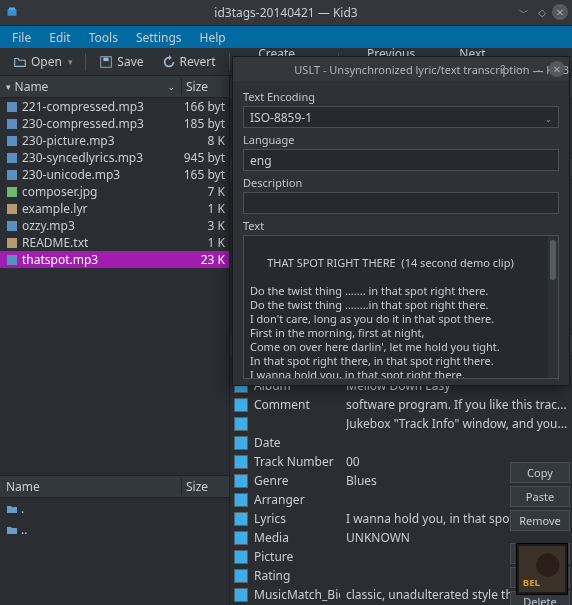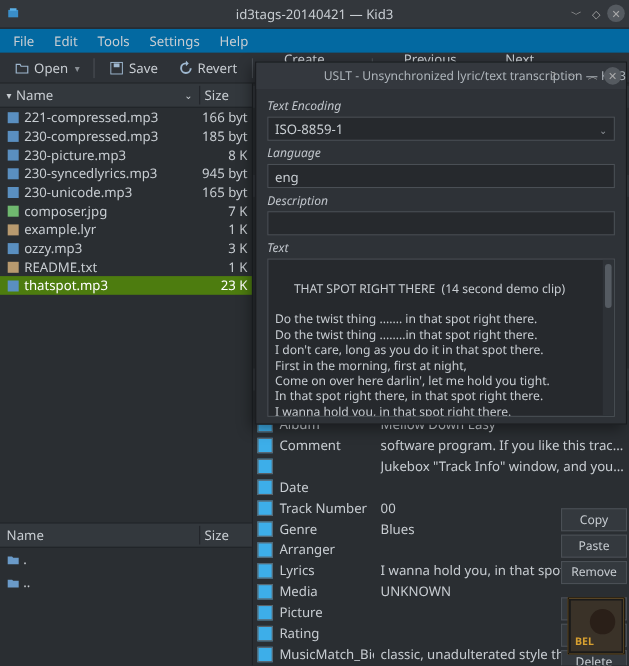--- a/index.html
+++ b/index.html
@@ -36,21 +36,21 @@
 .main { display:flex; height: calc(605px - 76px); }
 .left { width: 230px; display:flex; flex-direction:column; border-right:1px solid #1f2226; }
 .filehdr { height:22px; display:flex; align-items:center; background:#33383d; border-bottom:1px solid #1f2226; }
 .filehdr .name { flex:1; padding-left:6px; display:flex; align-items:center; }
 .filehdr .size { width:48px; padding-left:4px; border-left:1px solid #22252a; }
 .filelist { flex:1; overflow:hidden; }
 .frow { display:flex; height:17px; align-items:center; }
 .frow .n { flex:1; padding-left:22px; white-space:nowrap; overflow:hidden; position:relative; }
 .frow .n .fi { position:absolute; left:6px; top:2px; }
 .frow .s { width:48px; text-align:right; padding-right:4px; white-space:nowrap; overflow:hidden; }
-.frow.sel { background:#4d7c0f; color:#fff; }
+.frow.sel { background:#a21caf; color:#fff; }
 .bottom-tree { height:130px; border-top:1px solid #1f2226; display:flex; flex-direction:column; }
 .bthdr { height:22px; display:flex; align-items:center; background:#33383d; border-bottom:1px solid #1f2226; }
 .bthdr .name { flex:1; padding-left:6px; }
 .bthdr .size { width:48px; padding-left:4px; border-left:1px solid #22252a; }
 .btlist { flex:1; }
 .btrow { padding:2px 6px; }
 .right { flex:1; background:#2a2e32; position:relative; overflow:hidden; }
 .coll { height:20px; display:flex; align-items:center; background:#33383d; margin:2px 0; padding-left:4px; gap:4px; }
 .coll .arrow { font-size:9px; }
 .tagrow { display:flex; align-items:center; height:19px; padding-left:4px; gap:6px; }
@@ -69,21 +69,21 @@
   width:338px; height:330px;
   background:#2e3237;
   border:1px solid #181a1d;
   box-shadow: -4px 4px 12px rgba(0,0,0,0.4);
   display:flex; flex-direction:column;
   z-index:50;
 }
 .dlg-title { height:24px; background:#34383e; display:flex; align-items:center; justify-content:flex-end; position:relative; font-size:11px; color:#aeb5bb; }
 .dlg-title .controls { position:absolute; right:4px; top:4px; display:flex; gap:2px; }
 .dlg-body { flex:1; padding:6px 10px; display:flex; flex-direction:column; gap:2px; overflow:hidden; }
-.fld-label { font-size:11px; color:#c0c5cb; margin-top:2px;font-style:italic; }
+.fld-label { font-size:11px; color:#c0c5cb; margin-top:2px; }
 .fld-input { height:22px; border:1px solid #4a4f55; background:#26292d; color:#c8cdd2; padding:0 6px; display:flex; align-items:center; position:relative; }
 .fld-input .dd { position:absolute; right:6px; top:5px; font-size:9px; color:#8a8f95; }
 .textarea {
   flex:1; border:1px solid #4a4f55; background:#26292d; color:#c8cdd2;
   padding:6px; font-size:11px; line-height:14px; overflow:hidden; white-space:pre-wrap;
   position:relative;
 }
 .textarea .scrollbar { position:absolute; right:0; top:0; width:10px; height:100%; background:#2e3237; }
 .textarea .scrollbar .thumb { position:absolute; left:2px; top:4px; width:6px; height:40px; background:#555b62; border-radius:3px; }
 .dlg-btns { height:36px; display:flex; justify-content:flex-end; align-items:center; gap:6px; padding:0 10px; }

